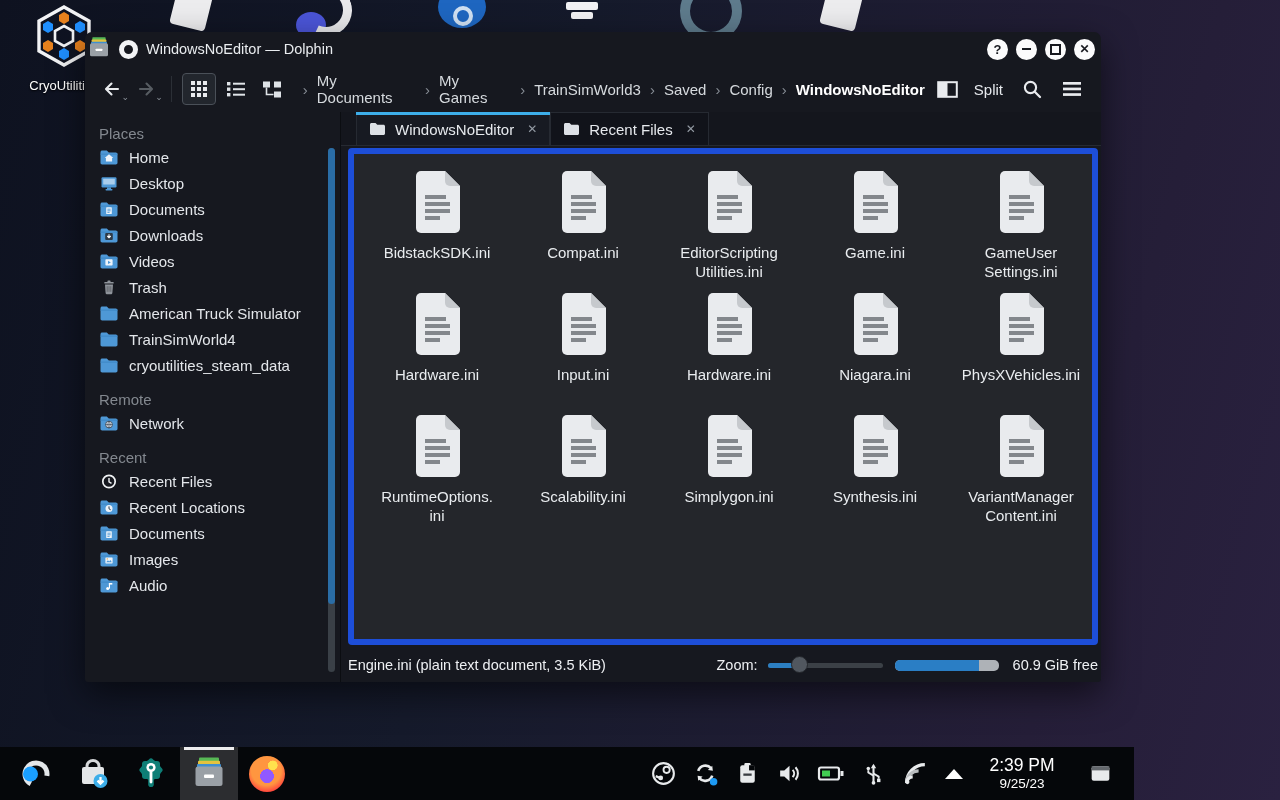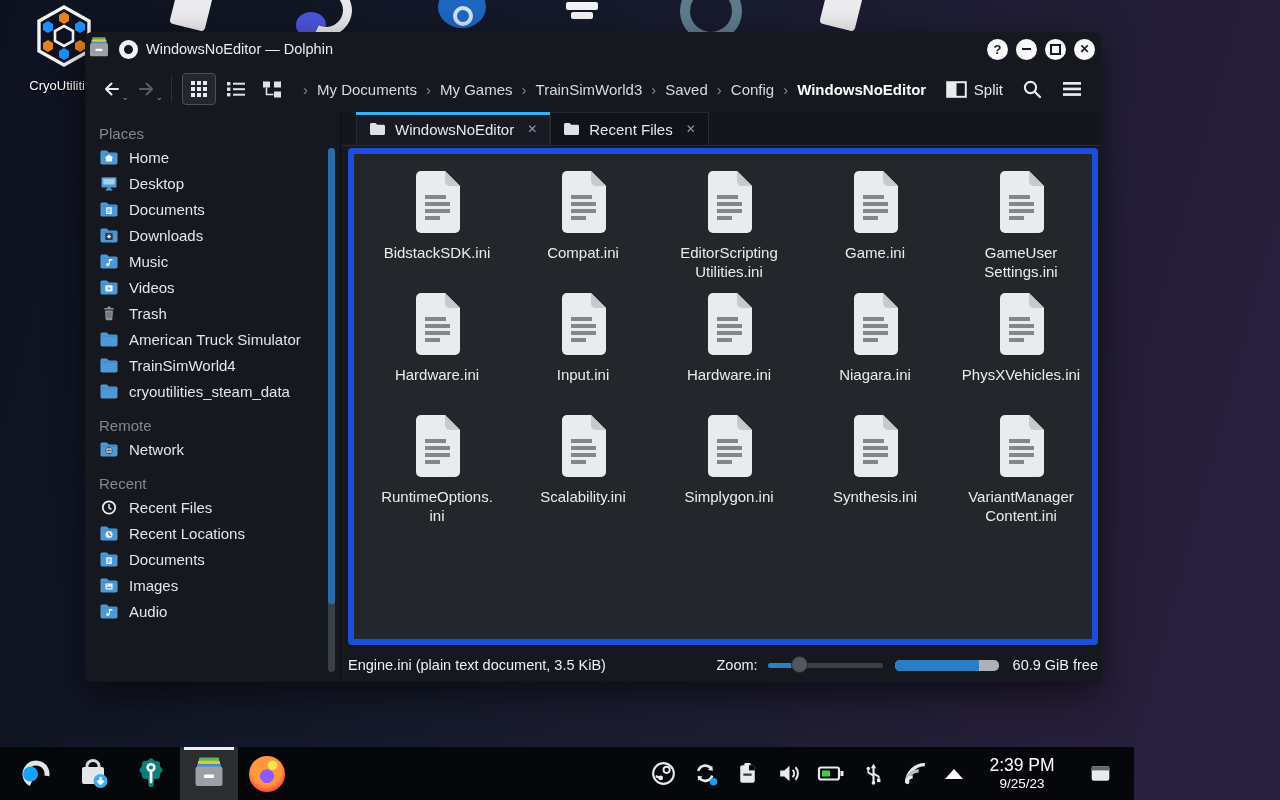--- a/index.html
+++ b/index.html
@@ -36,21 +36,21 @@
   .nav-btn{position:relative;width:30px;height:32px;display:flex;align-items:center;justify-content:center;}
   .nav-caret{position:absolute;right:-2px;bottom:3px;font-size:9px;color:#8d939b;}
   .vsep{width:1px;height:26px;background:#2b2f36;margin:0 6px;}
   .view-btn{width:32px;height:30px;display:flex;align-items:center;justify-content:center;border-radius:4px;}
   .view-btn.active{border:1px solid #4a5058;background:#22262d;}
   .crumbs{display:flex;align-items:center;margin-left:4px;font-size:15px;}
   .crumb{color:#d6dade;padding:0 2px;}
   .crumb.current{color:#fff;font-weight:700;}
   .crumb-sep{color:#878d95;padding:0 7px;font-size:15px;}
   .tool-right{margin-left:auto;display:flex;align-items:center;gap:6px;}
-  .split-btn{display:flex;align-items:center;gap:7px;color:#e6e9ed;font-size:15px;padding:0 6px;}
+  .split-btn{display:flex;align-items:center;gap:16px;color:#e6e9ed;font-size:15px;padding:0 6px;}
   .icon-btn{width:34px;height:32px;display:flex;align-items:center;justify-content:center;}
   
   .content{flex:1;display:flex;position:relative;min-height:0;}
   .sidebar{width:255px;position:relative;padding-top:10px;box-sizing:border-box;overflow:hidden;}
   .sb-header{padding:3px 0 3px 14px;color:#83888f;font-size:15px;height:16px;}
   .sb-header.gap{margin-top:10px;}
   .sb-item{height:26px;display:flex;align-items:center;gap:10px;padding-left:14px;color:#e3e6ea;font-size:15px;white-space:nowrap;}
   .sb-icon{width:20px;height:17px;display:inline-flex;}
   .sb-track{position:absolute;right:5px;top:36px;width:7px;height:524px;border-radius:4px;background:#3a4047;}
   .sb-thumb{position:absolute;right:5px;top:36px;width:7px;height:456px;border-radius:4px;background:#2a6da6;}
@@ -283,32 +283,20 @@
                 <path d="M10 7.2v3.2M8.3 9l1.7 1.7L11.7 9" stroke="#fff" stroke-width="1.1" fill="none"></path>
               </svg>
             </span>
             <span>Downloads</span>
           </div>
           <div class="sb-item">
             <span class="sb-icon">
               <svg width="20" height="17" viewBox="0 0 20 17">
 <path d="M1.5 3.2c0-1 .8-1.7 1.7-1.7h4.6l2 2h7c1 0 1.7.8 1.7 1.7v8.6c0 1-.8 1.7-1.7 1.7H3.2c-1 0-1.7-.8-1.7-1.7z" fill="#4e98d6"></path>
 <path d="M1.5 4.6h17v1.1h-17z" fill="#3f88c6"></path>
-                <circle cx="8.7" cy="11.6" r="1.5" fill="#fff"></circle>
-                <rect x="9.9" y="6" width="1.1" height="5.6" fill="#fff"></rect>
-                <path d="M9.9 6h3.4v1.6H9.9z" fill="#fff"></path>
-              </svg>
-            </span>
-            <span>Music</span>
-          </div>
-          <div class="sb-item">
-            <span class="sb-icon">
-              <svg width="20" height="17" viewBox="0 0 20 17">
-<path d="M1.5 3.2c0-1 .8-1.7 1.7-1.7h4.6l2 2h7c1 0 1.7.8 1.7 1.7v8.6c0 1-.8 1.7-1.7 1.7H3.2c-1 0-1.7-.8-1.7-1.7z" fill="#4e98d6"></path>
-<path d="M1.5 4.6h17v1.1h-17z" fill="#3f88c6"></path>
                 <rect x="6.4" y="6.2" width="7.2" height="6.4" rx="0.8" fill="#eef4fa"></rect>
                 <path d="M9 7.8v3.2l2.8-1.6z" fill="#4e98d6"></path>
               </svg>
             </span>
             <span>Videos</span>
           </div>
           <div class="sb-item">
             <span class="sb-icon">
               <svg width="20" height="17" viewBox="0 0 20 17">
                 <rect x="8.4" y="1.4" width="3.2" height="1.8" rx="0.8" fill="#8f949b"></rect>

